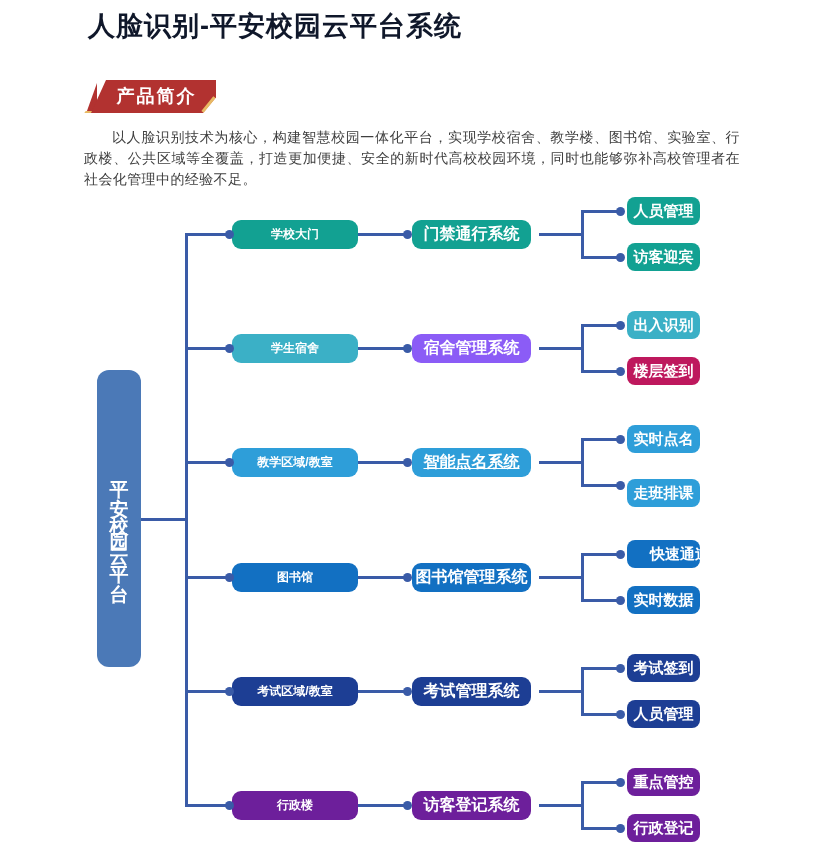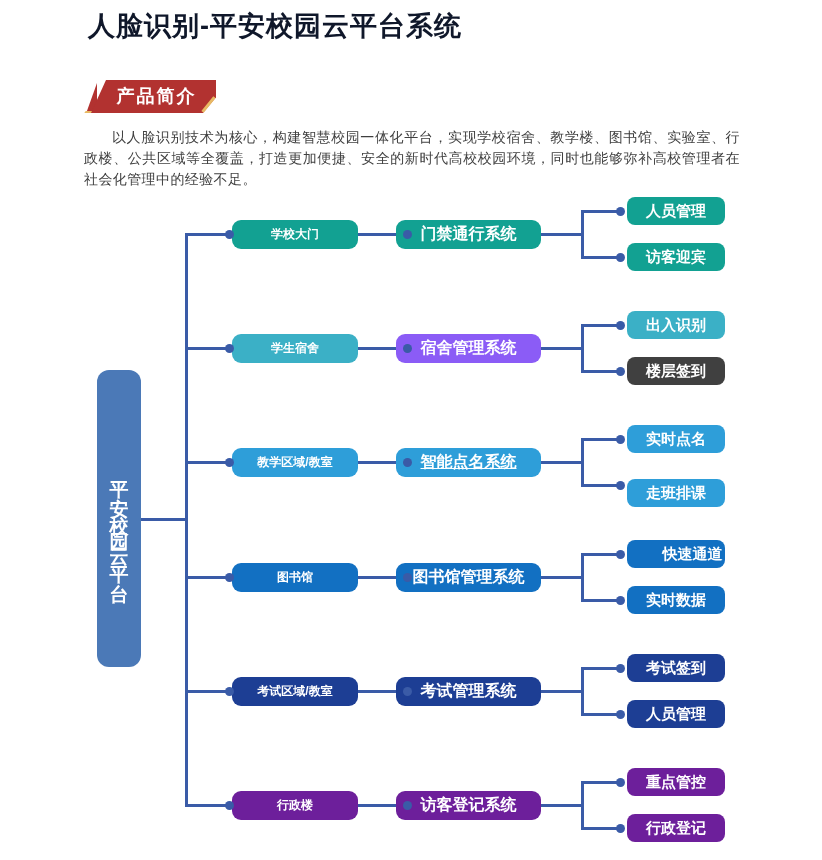--- a/index.html
+++ b/index.html
@@ -62,22 +62,22 @@
   }
 
   .row { position:absolute; left:0; top:0; width:822px; }
 
   .node {
     position:absolute; color:#fff; font-weight:bold;
     display:flex; align-items:center; justify-content:center;
     white-space:nowrap; z-index:1;
   }
   .node.l1   { left:232px; top:calc(var(--cy) - 14px); width:126px; height:29px; border-radius:9px; font-size:12px; }
-  .node.l2   { left:396px; top:calc(var(--cy) - 14px); width:145px; height:29px; border-radius:9px; font-size:16px; }
-  .node.leaf { left:627px; width:98px;  height:28px; border-radius:8px; font-size:15px;text-align:center; }
+  .node.l2   { left:412px; top:calc(var(--cy) - 14px); width:119px; height:29px; border-radius:9px; font-size:16px; }
+  .node.leaf { left:627px; width:73px;  height:28px; border-radius:8px; font-size:15px;text-align:center; }
   .node.leaf.t { top:calc(var(--cy) - 37px); }
   .node.leaf.b { top:calc(var(--cy) + 9px);  }
 
   .line.h-trunk-l1 { left:187px; top:calc(var(--cy) - 1.5px); width:45px; height:3px; }
   .line.h-l1-l2    { left:358px; top:calc(var(--cy) - 1.5px); width:50px; height:3px; }
   .line.h-l2-j     { left:539px; top:calc(var(--cy) - 1.5px); width:44px; height:3px; }
   .line.v-junction { left:581px; top:calc(var(--cy) - 24.5px); width:3px; height:49px; }
   .line.h-leaf.t   { left:583px; top:calc(var(--cy) - 24.5px); width:38px; height:3px; }
   .line.h-leaf.b   { left:583px; top:calc(var(--cy) + 21.5px); width:38px; height:3px; }
 
@@ -132,21 +132,21 @@
       <div class="line h-l1-l2"></div>
       <div class="dot d-l2"></div>
       <div class="node l2" style="background-color: #8b5cf6;">宿舍管理系统</div>
       <div class="line h-l2-j"></div>
       <div class="line v-junction"></div>
       <div class="line h-leaf t"></div>
       <div class="line h-leaf b"></div>
       <div class="dot d-lf-t"></div>
       <div class="dot d-lf-b"></div>
       <div class="node leaf t" style="background-color: rgb(59, 176, 198);">出入识别</div>
-      <div class="node leaf b" style="background-color: #404040;">楼层签到</div>
+      <div class="node leaf b" style="background-color: #be185d;">楼层签到</div>
     </div>
 
     <div class="row" style="--cy:462px">
       <div class="line h-trunk-l1"></div>
       <div class="dot d-l1"></div>
       <div class="node l1" style="background-color: rgb(46, 158, 217);">教学区域/教室</div>
       <div class="line h-l1-l2"></div>
       <div class="dot d-l2"></div>
       <div class="node l2" style="background-color: rgb(46, 158, 217); text-decoration: underline;">智能点名系统</div>
       <div class="line h-l2-j"></div>

